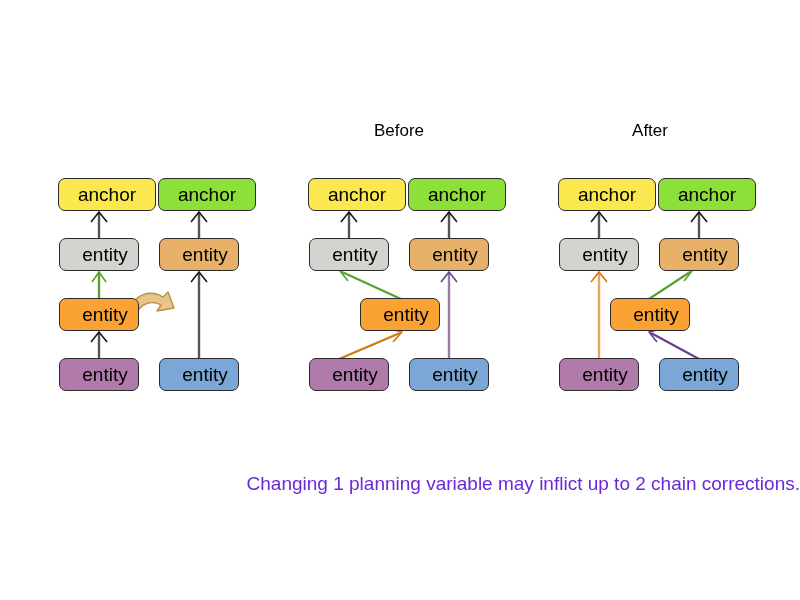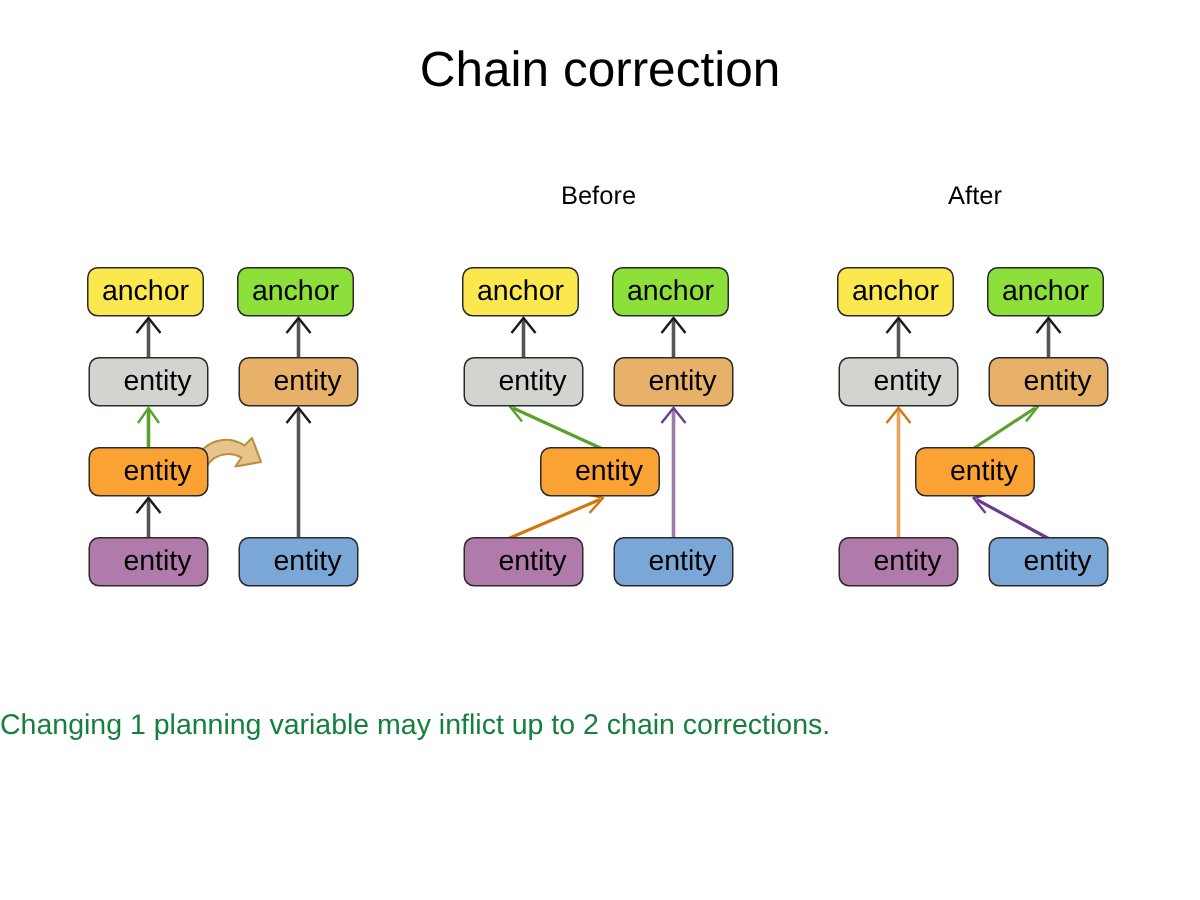--- a/index.html
+++ b/index.html
@@ -46,43 +46,43 @@
     color: #000000;
   }
   .panel-label.before { left: 319px; }
   .panel-label.after  { left: 570px; }
 
   .caption {
     position: absolute;
     left: 0;
     top: 470px;
     width: 800px;
-    text-align: left;
+    text-align: right;
     font-size: 19px;
     line-height: 28px;
-    color: #15803d;
+    color: #6d28d9;
   }
 
   
   .node {
     position: absolute;
     height: 33px;
     border: 1px solid #2b2b2b;
     border-radius: 7px;
     box-sizing: border-box;
     display: flex;
     align-items: center;
     justify-content: center;
     font-size: 19px;
     line-height: 19px;
     color: #000000;
     white-space: nowrap;
     z-index: 5;
   }
-  .node.w82 { width: 78px; }
+  .node.w82 { width: 98px; }
   .node.w80 { width: 80px; padding-left: 12px; }
 
   .c-yellow { background: #fbe84f; }
   .c-green  { background: #8ce039; }
   .c-gray   { background: #d2d4d0; }
   .c-tan    { background: #e8b169; }
   .c-orange { background: #faa334; }
   .c-purple { background: #b07aab; }
   .c-blue   { background: #7ba7d7; }
 
@@ -94,21 +94,20 @@
     height: 600px;
     overflow: visible;
     z-index: 2;
   }
 </style>
 </head>
 <body>
 
 <div id="slide">
 
-  <div class="title">Chain correction</div>
 
   <div class="panel-label before">Before</div>
   <div class="panel-label after">After</div>
 
   <svg class="edges" viewBox="0 0 800 600">
     <g fill="none" stroke-width="2.4" stroke-linecap="butt">
 
       <g>
         <path d="M99,238 L99,213" stroke="#555555"></path>
         <path d="M91,222 L99,212 L107,222" stroke="#1a1a1a" stroke-width="1.6"></path>

